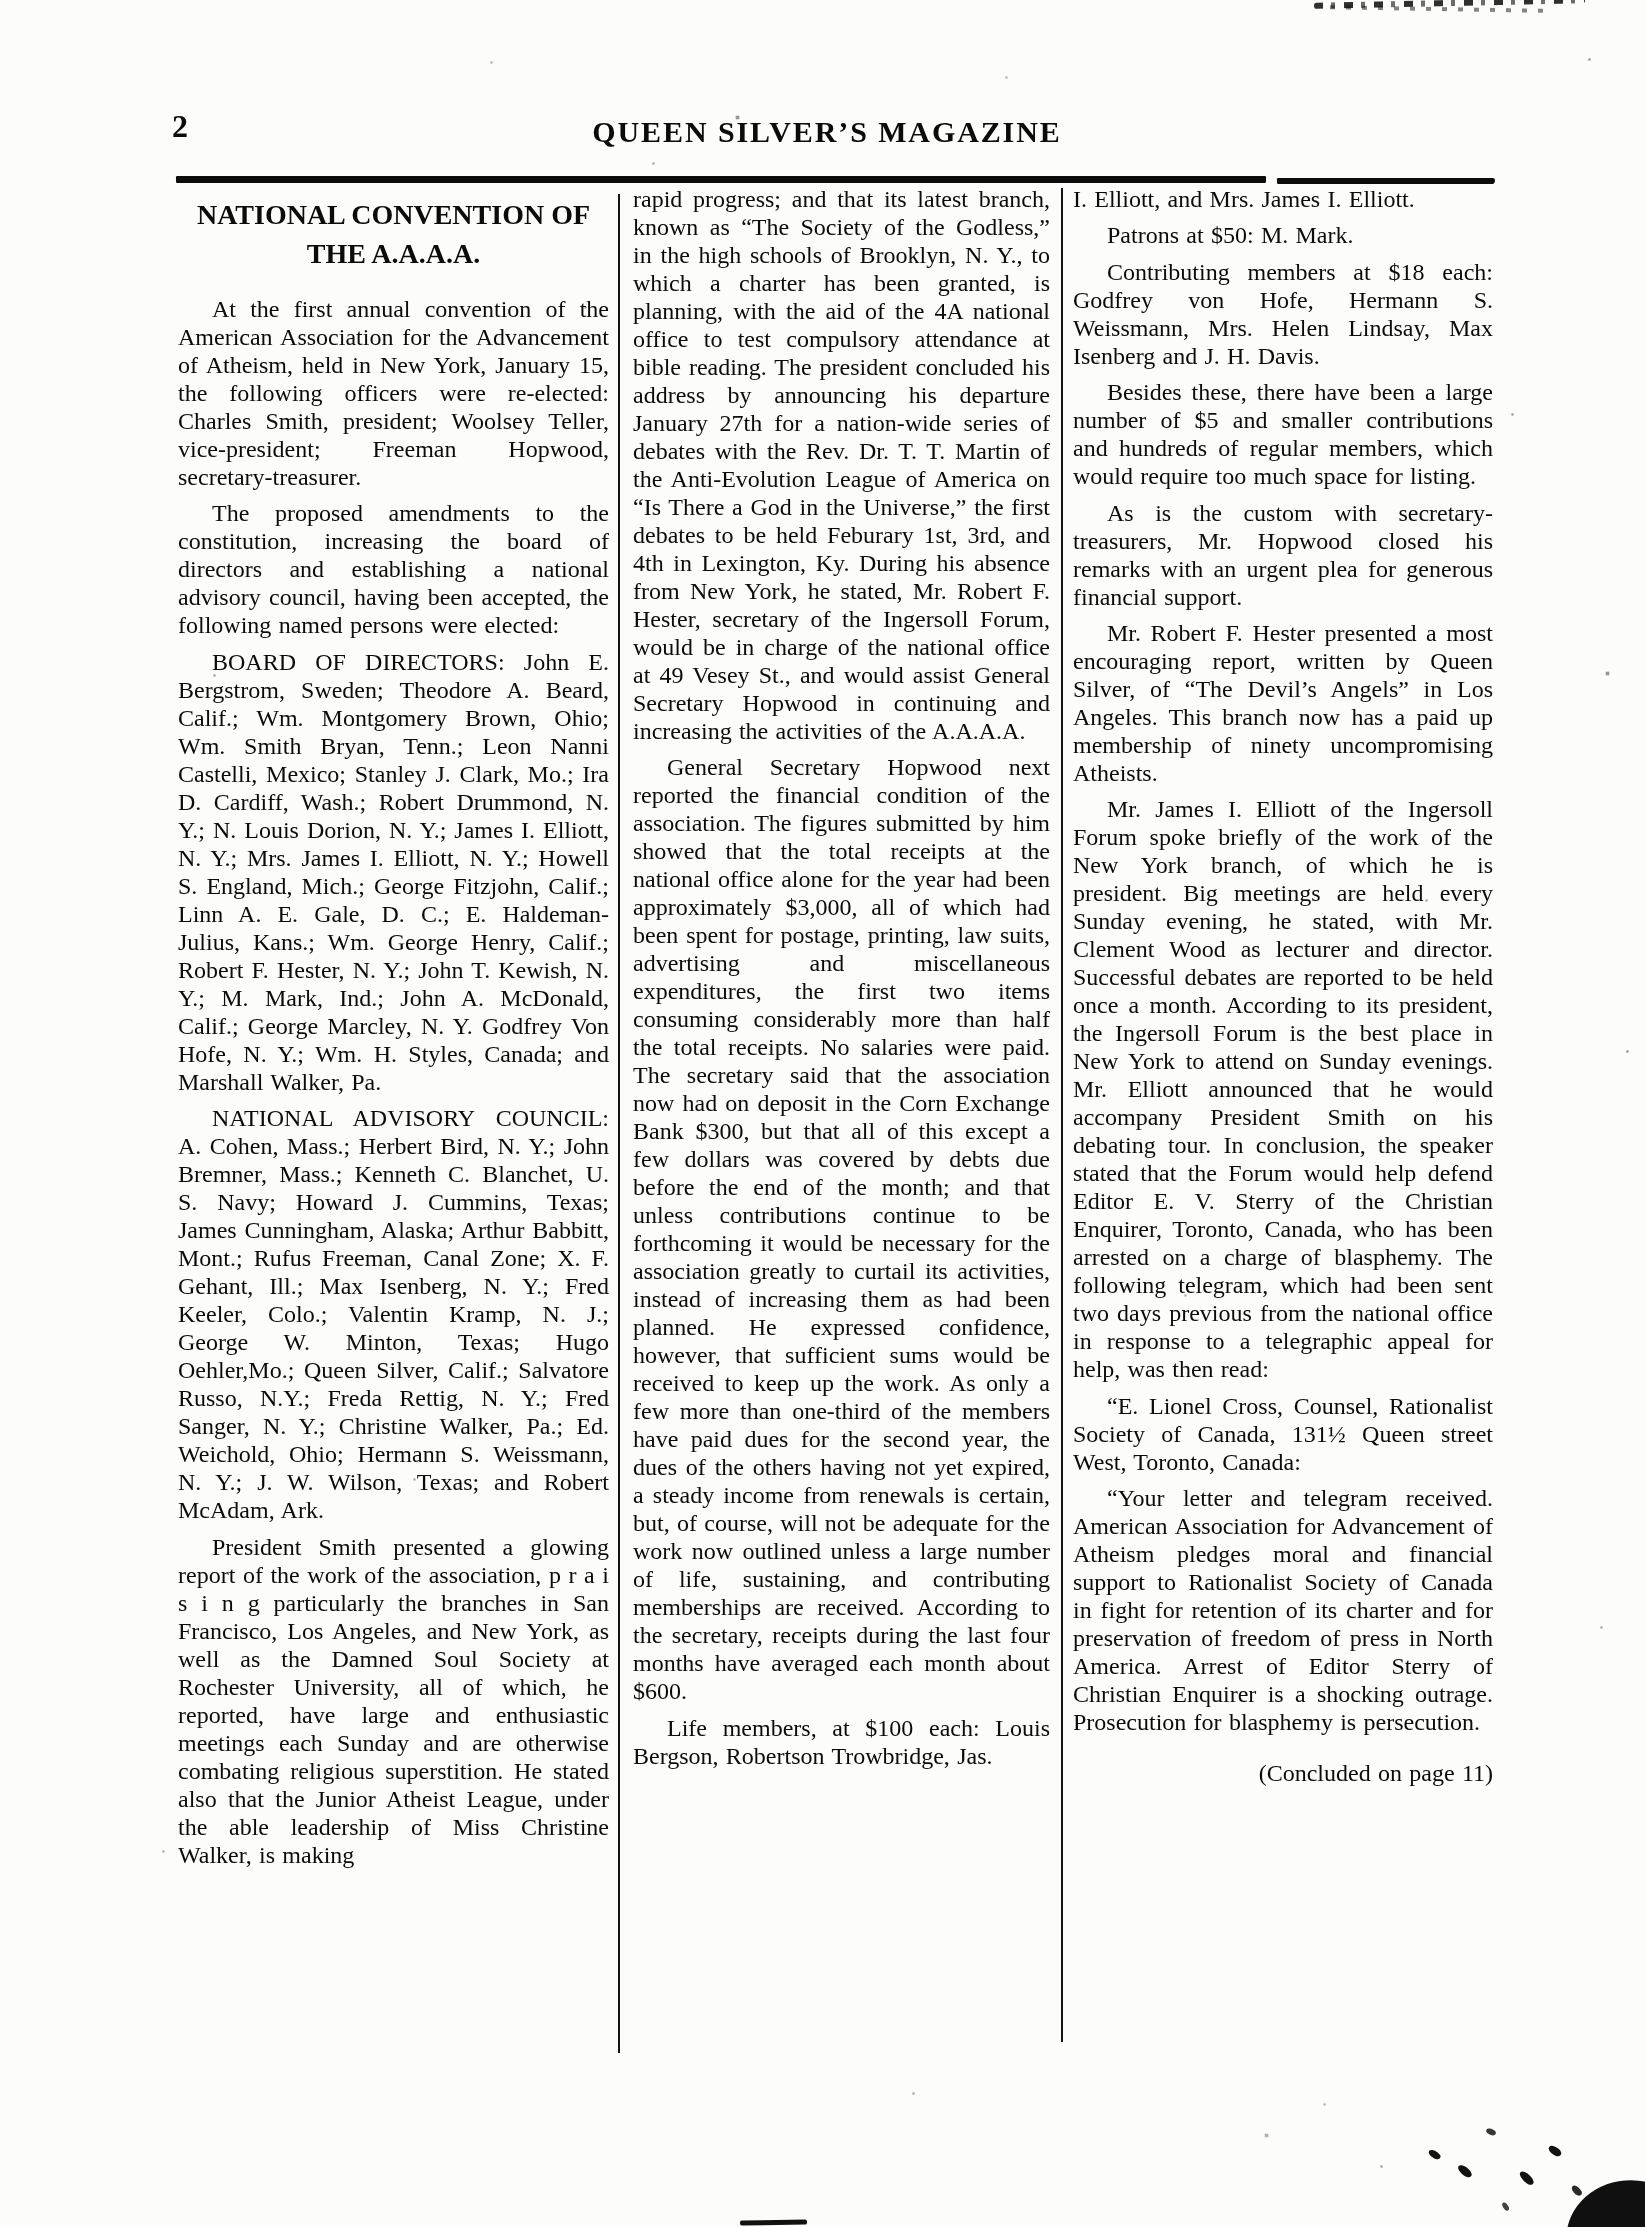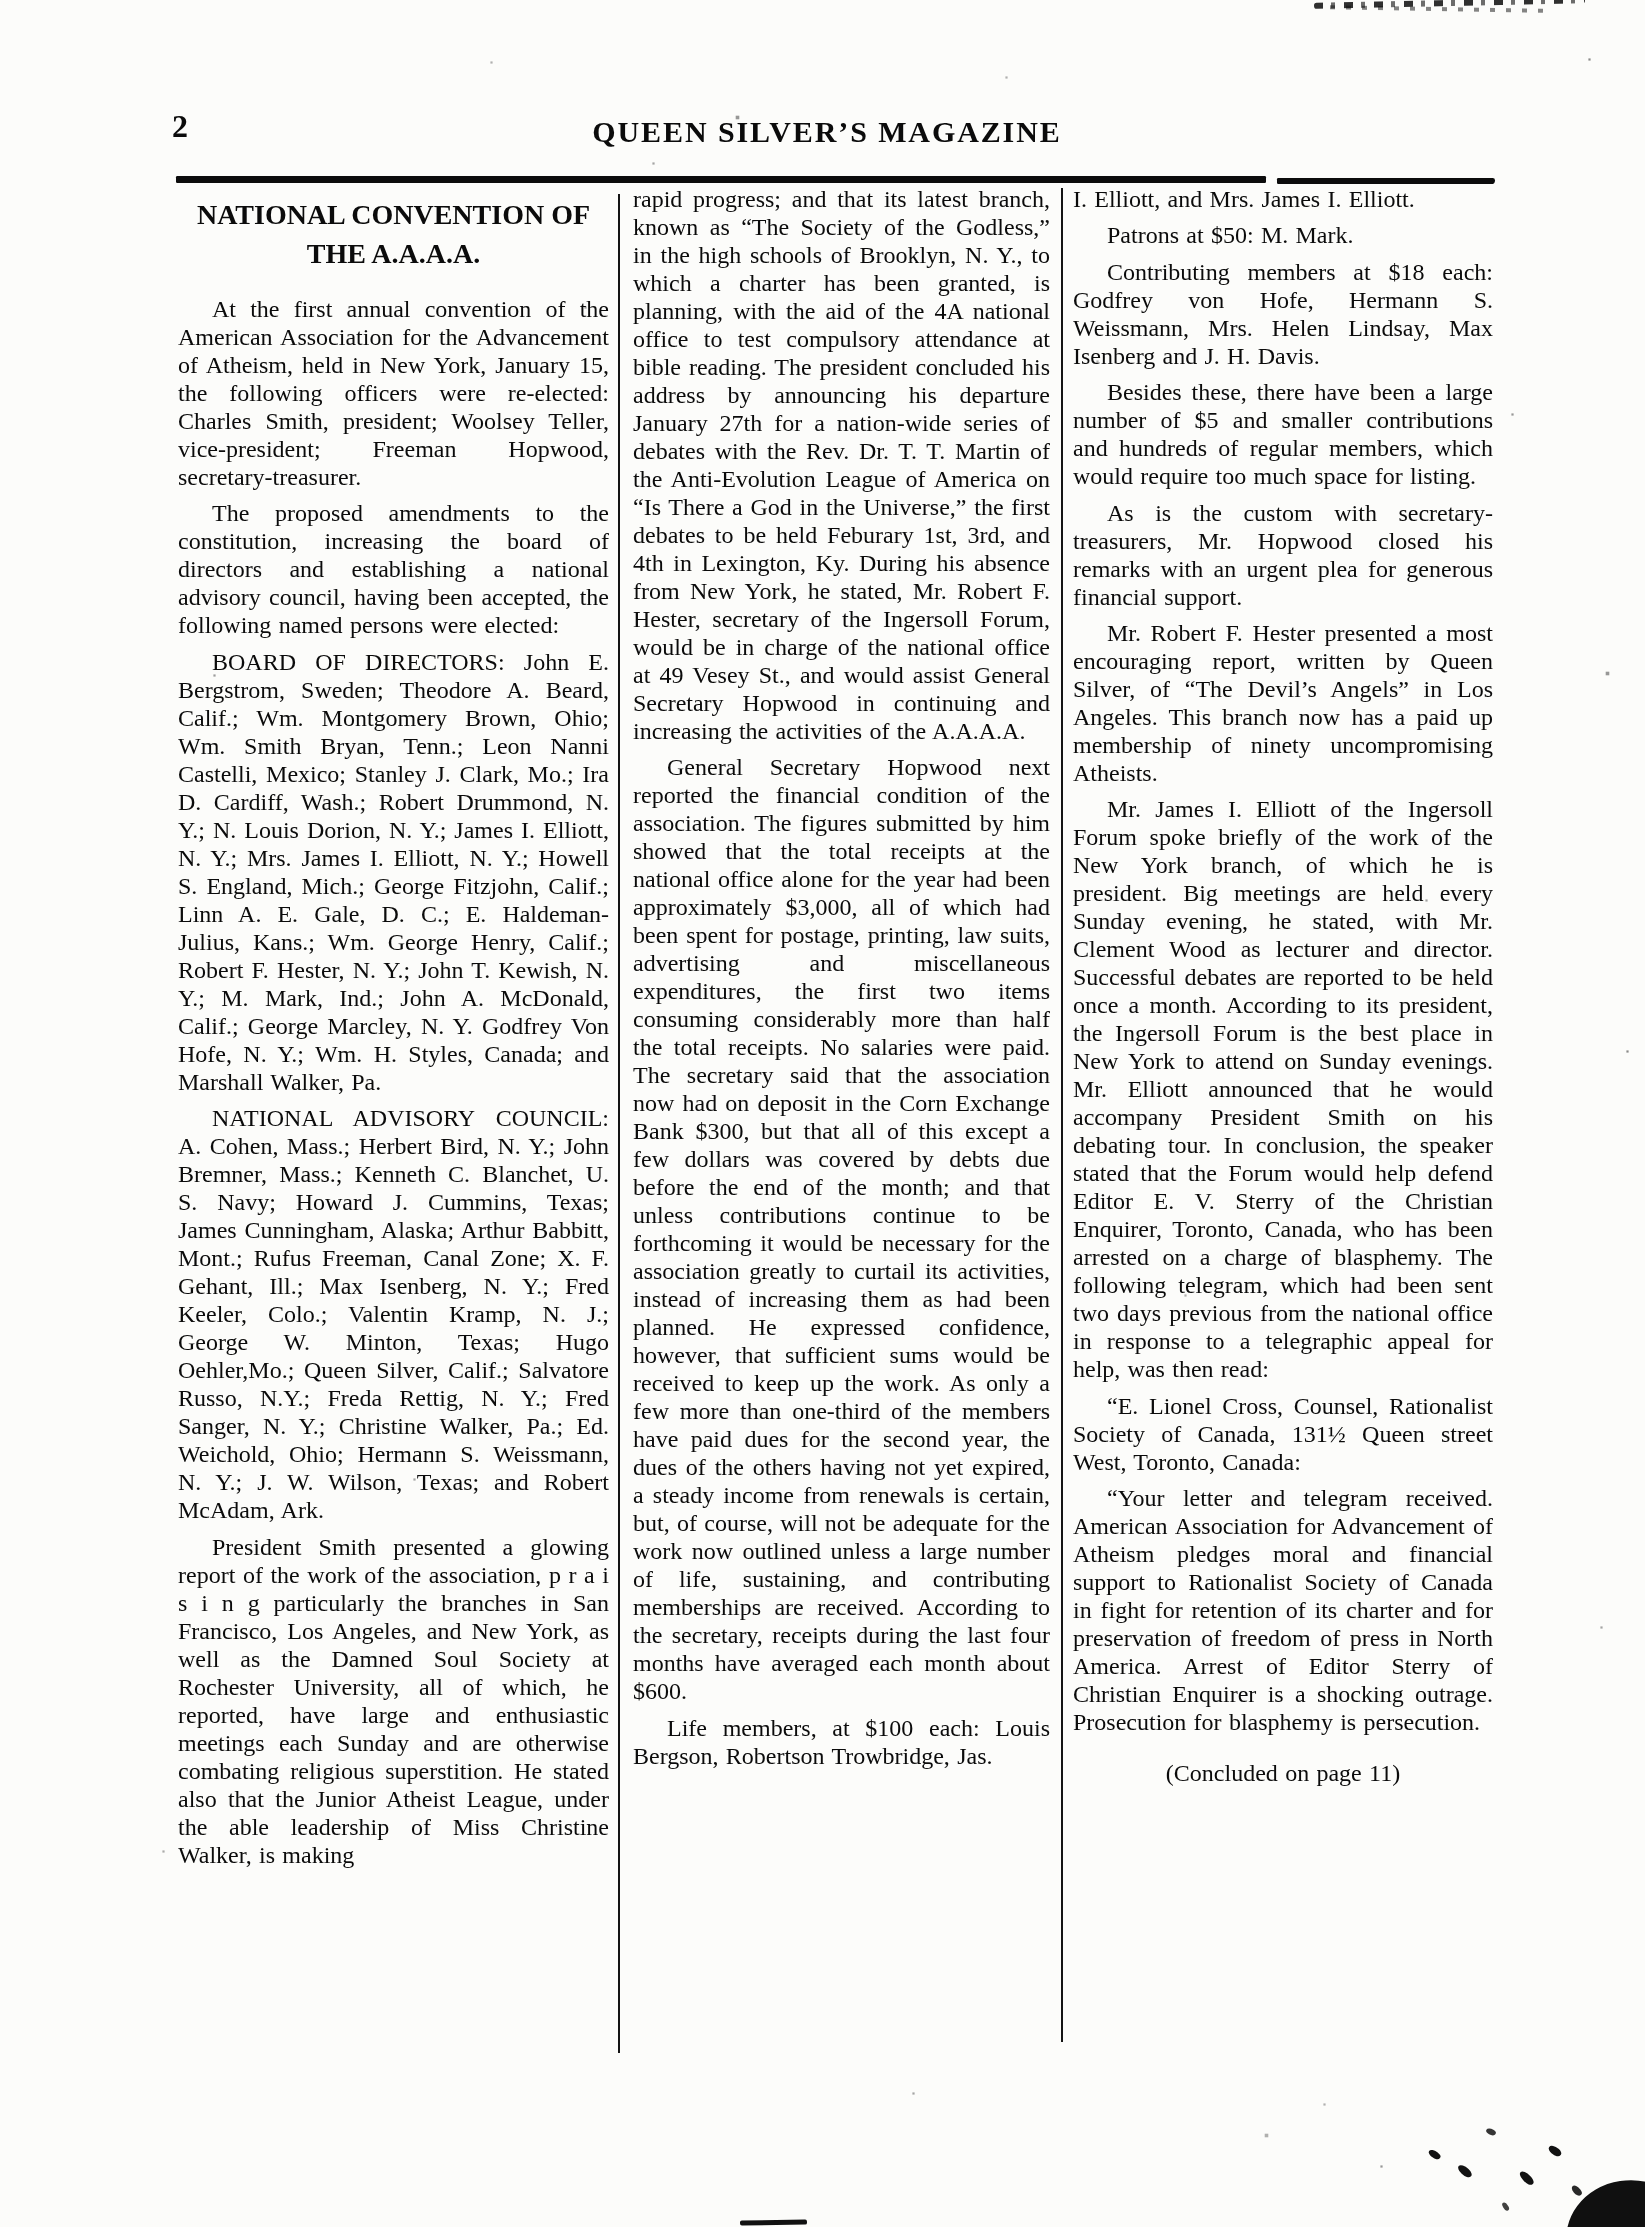--- a/index.html
+++ b/index.html
@@ -39,21 +39,21 @@
     font-size: 28px; line-height: 39px;
     margin: 0 0 22px 0;
   }
   .para {
     font-size: 24px; line-height: 28px;
     text-align: justify; text-indent: 34px;
     word-spacing: 1.3px;
     margin: 0 0 8.4px 0;
   }
   .para.noindent { text-indent: 0; }
-  .para.center { text-align: center; text-indent: 0; margin-top: 23px; }
+  .para.center { text-align: right; text-indent: 0; margin-top: 23px; }
   
   .artifact { position: absolute; pointer-events: none; }
   .artifact-topright {
     left: 1314px; top: 0; width: 271px; height: 5.8px;
     background: repeating-linear-gradient(90deg, rgba(12,12,12,.85) 0 9px, transparent 9px 17.4px, rgba(12,12,12,.6) 17.4px 21px, transparent 21px 30px);
     transform: rotate(-1.2deg);
     border-radius: 2.6px;
   }
   .artifact-topright2 {
     left: 1330px; top: 6.5px; width: 213px; height: 3.9px;

